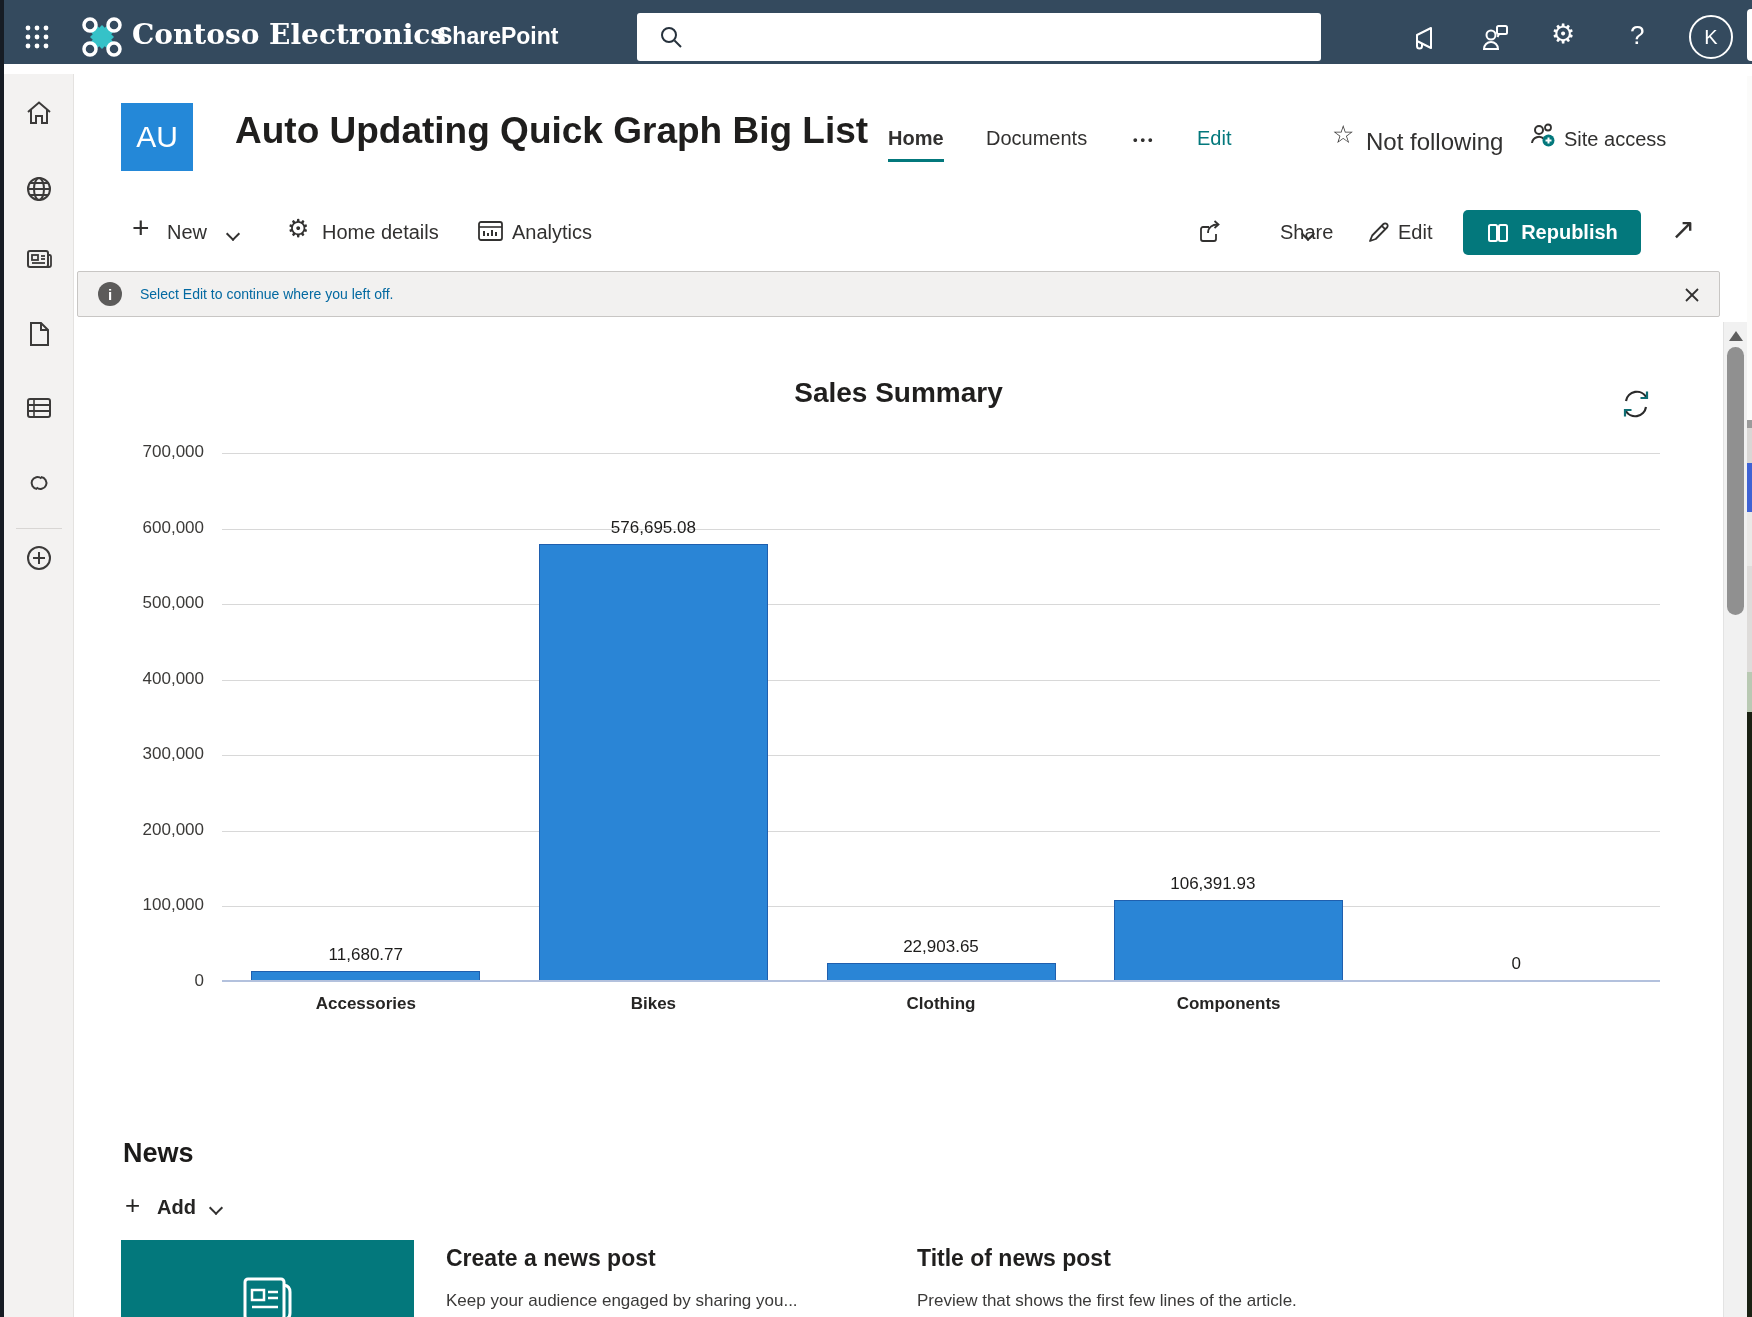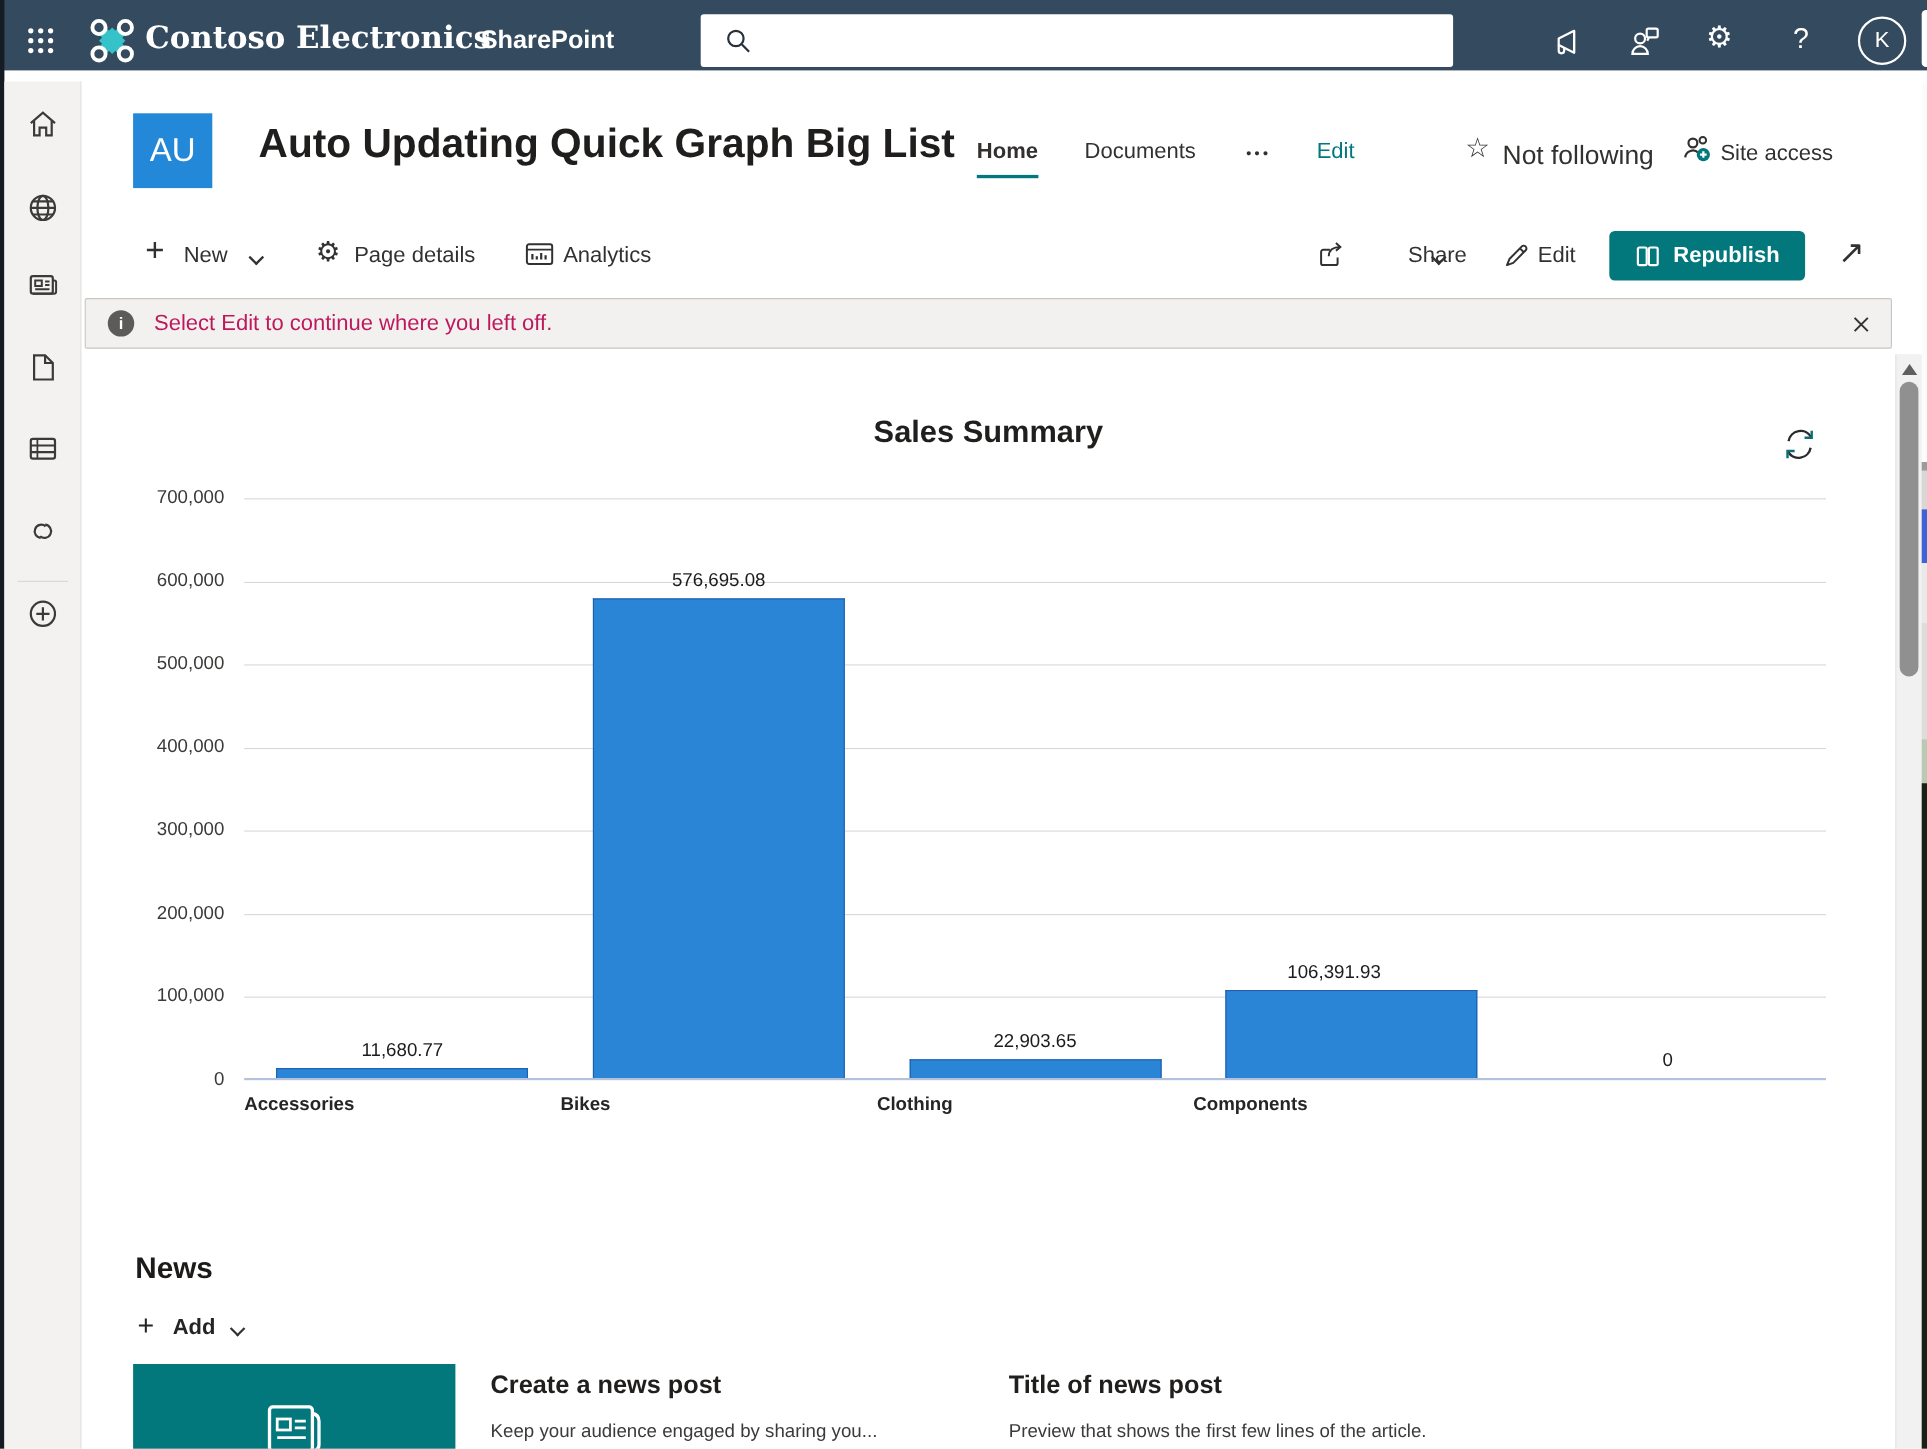--- a/index.html
+++ b/index.html
@@ -53,33 +53,33 @@
   .republish{position:absolute;left:1463px;top:210px;width:178px;height:45px;background:var(--accent-teal,#03787c);
              border:none;border-radius:5px;display:flex;align-items:center;justify-content:center;gap:11px;
              color:#fff;font-size:20px;font-weight:bold;font-family:"Liberation Sans",sans-serif;cursor:pointer;}
   .expand{position:absolute;left:1671px;top:212px;font-size:29px;color:#323130;cursor:pointer;}
 
   
   .banner{position:absolute;left:77px;top:271px;width:1643px;height:46px;background:var(--banner-bg,#f2f1f0);
           border:1px solid #c8c6c4;border-radius:2px;box-sizing:border-box;display:flex;align-items:center;}
   .info-icon{width:24px;height:24px;border-radius:50%;background:#5c5b5a;color:#fff;margin-left:20px;
              display:flex;align-items:center;justify-content:center;font-size:15px;font-weight:bold;}
-  .banner-text{margin-left:18px;font-size:20px;color:#be185d;}
+  .banner-text{margin-left:18px;font-size:14px;color:#0369a1;}
   .banner-close{position:absolute;right:16px;top:12px;width:22px;height:22px;color:#323130;cursor:pointer;}
 
   
   .chart-title{position:absolute;left:75px;top:377px;width:1647px;text-align:center;font-size:28px;font-weight:700;color:#201f1e;}
   .refresh-btn{position:absolute;left:1618px;top:386px;width:36px;height:36px;cursor:pointer;}
   .plot{position:absolute;left:222px;top:453px;width:1438px;height:529px;}
   .gridline{position:absolute;left:0;width:100%;height:1px;background:#d8d8d8;}
   .baseline{position:absolute;left:0;bottom:0;width:100%;height:2px;background:#b3c1dd;}
   .bar{position:absolute;bottom:2px;width:229px;background:var(--bar-blue,#2a85d6);border:1px solid #1f5fae;border-bottom:none;box-sizing:border-box;}
   .val-label{position:absolute;text-align:center;font-size:17px;color:#1d1c1b;}
   .ytick{position:absolute;left:88px;width:116px;text-align:right;font-size:17px;color:#3b3a38;}
-  .cat-label{position:absolute;top:994px;font-size:17px;font-weight:600;color:#262524;}
+  .cat-label{position:absolute;top:994px;text-align:center;font-size:17px;font-weight:600;color:#262524;}
 
   
   .news-heading{position:absolute;left:123px;top:1138px;font-size:27px;font-weight:bold;color:#1c1b1a;}
   .add-plus{position:absolute;left:125px;top:1190px;font-size:26px;font-weight:300;color:#252423;cursor:pointer;}
   .add-label{position:absolute;left:157px;top:1196px;font-size:20px;font-weight:600;color:#252423;cursor:pointer;}
   .add-chev{position:absolute;left:211px;top:1203px;}
   .news-tile{position:absolute;left:121px;top:1240px;width:293px;height:77px;background:var(--accent-teal,#03787c);overflow:hidden;cursor:pointer;}
   .news-tile svg{margin:26px auto 0 auto;}
   .card-title{position:absolute;top:1245px;font-size:23px;font-weight:bold;color:#201f1e;cursor:pointer;white-space:nowrap;}
   .card-preview{position:absolute;top:1291px;font-size:17px;color:#3b3a39;white-space:nowrap;}
@@ -207,21 +207,21 @@
   <line x1="20.5" y1="16.5" x2="20.5" y2="22.5" stroke="#fff" stroke-width="2"></line>
   <line x1="17.5" y1="19.5" x2="23.5" y2="19.5" stroke="#fff" stroke-width="2"></line>
 </svg>
 <div class="siteaccess-label">Site access</div>
 
 <span class="cmd cmd-plus">+</span>
 <span class="cmd cmd-label" style="left:167px;">New</span>
 <span class="chev" style="position:absolute;left:228px;top:229px;"></span>
 
 <span class="gear-char">⚙</span>
-<span class="cmd cmd-label" style="left:322px;">Page details</span>
+<span class="cmd cmd-label" style="left:322px;">Home details</span>
 
 <svg class="cmd-icon" style="left:477px;" viewBox="0 0 27 27">
   <rect x="2" y="4" width="23" height="18" rx="2" fill="none" stroke="#323130" stroke-width="1.8"></rect>
   <line x1="2" y1="9" x2="25" y2="9" stroke="#323130" stroke-width="1.6"></line>
   <line x1="7" y1="18" x2="7" y2="13" stroke="#323130" stroke-width="2"></line>
   <line x1="11" y1="18" x2="11" y2="15" stroke="#323130" stroke-width="2"></line>
   <line x1="15" y1="18" x2="15" y2="12" stroke="#323130" stroke-width="2"></line>
   <line x1="19" y1="18" x2="19" y2="14" stroke="#323130" stroke-width="2"></line>
 </svg>
 <span class="cmd cmd-label" style="left:512px;">Analytics</span>

